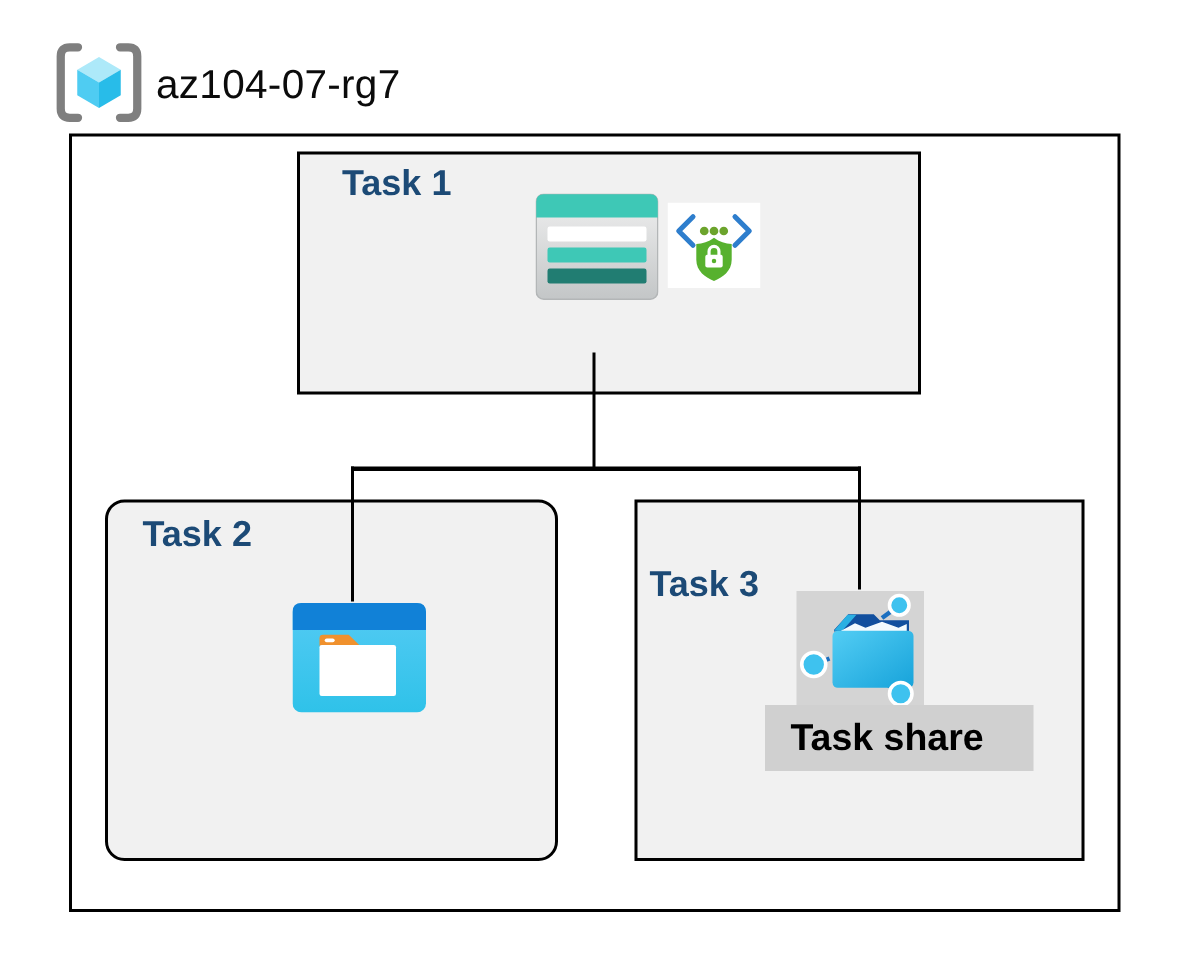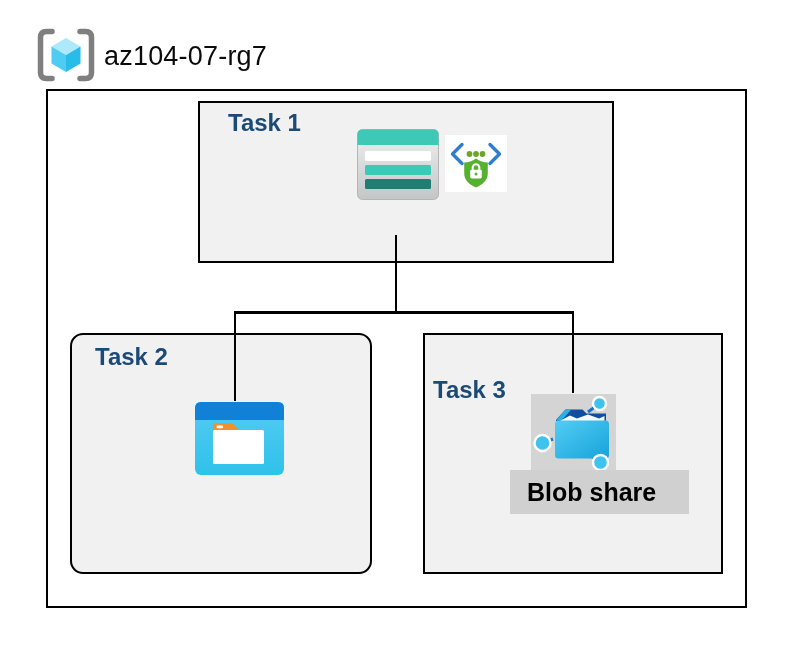--- a/index.html
+++ b/index.html
@@ -142,21 +142,21 @@
         <path d="M25 26 L34.5 15.5 H51.5 L55.5 19.5 H75 V27 H25 Z" fill="#114f9e"></path>
         <path d="M25 26.5 L34 15.8 L40 15.8 L30.5 26.5 Z" fill="#2ab0e3"></path>
         <path d="M26 28.5 L39 21.5 L46 24.5 L57 20.5 L68 24.5 L73.5 22 V28.5 Z" fill="#f2fafe"></path>
         <rect x="24" y="26.5" width="54" height="38" rx="3.5" fill="url(#fs)"></rect>
         <circle cx="68.5" cy="9.5" r="6.5" fill="#3ec2ef" stroke="#ffffff" stroke-width="2.4"></circle>
         <circle cx="11.5" cy="49" r="8" fill="#3ec2ef" stroke="#ffffff" stroke-width="2.4"></circle>
         <circle cx="69.5" cy="68.5" r="7.5" fill="#3ec2ef" stroke="#ffffff" stroke-width="2.4"></circle>
       </svg>
     </div>
 
-    <div class="fs-label-bg">Blob share</div>
+    <div class="fs-label-bg">Task share</div>
   </div>
 
   <div class="conn conn-v1"></div>
   <div class="conn conn-h"></div>
   <div class="conn conn-v2"></div>
   <div class="conn conn-v3"></div>
 
 </div>
 
 </body></html>

